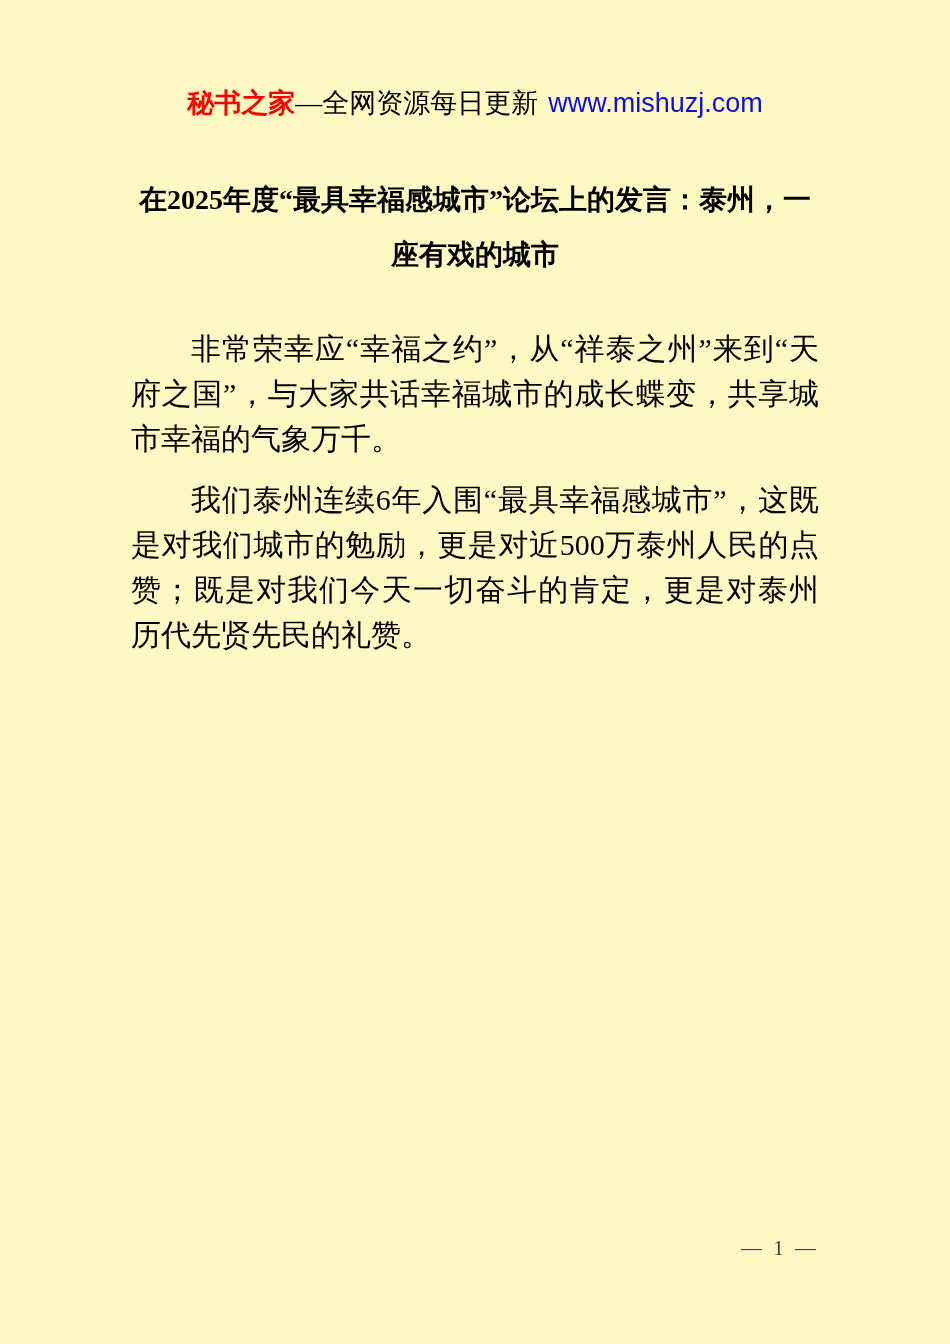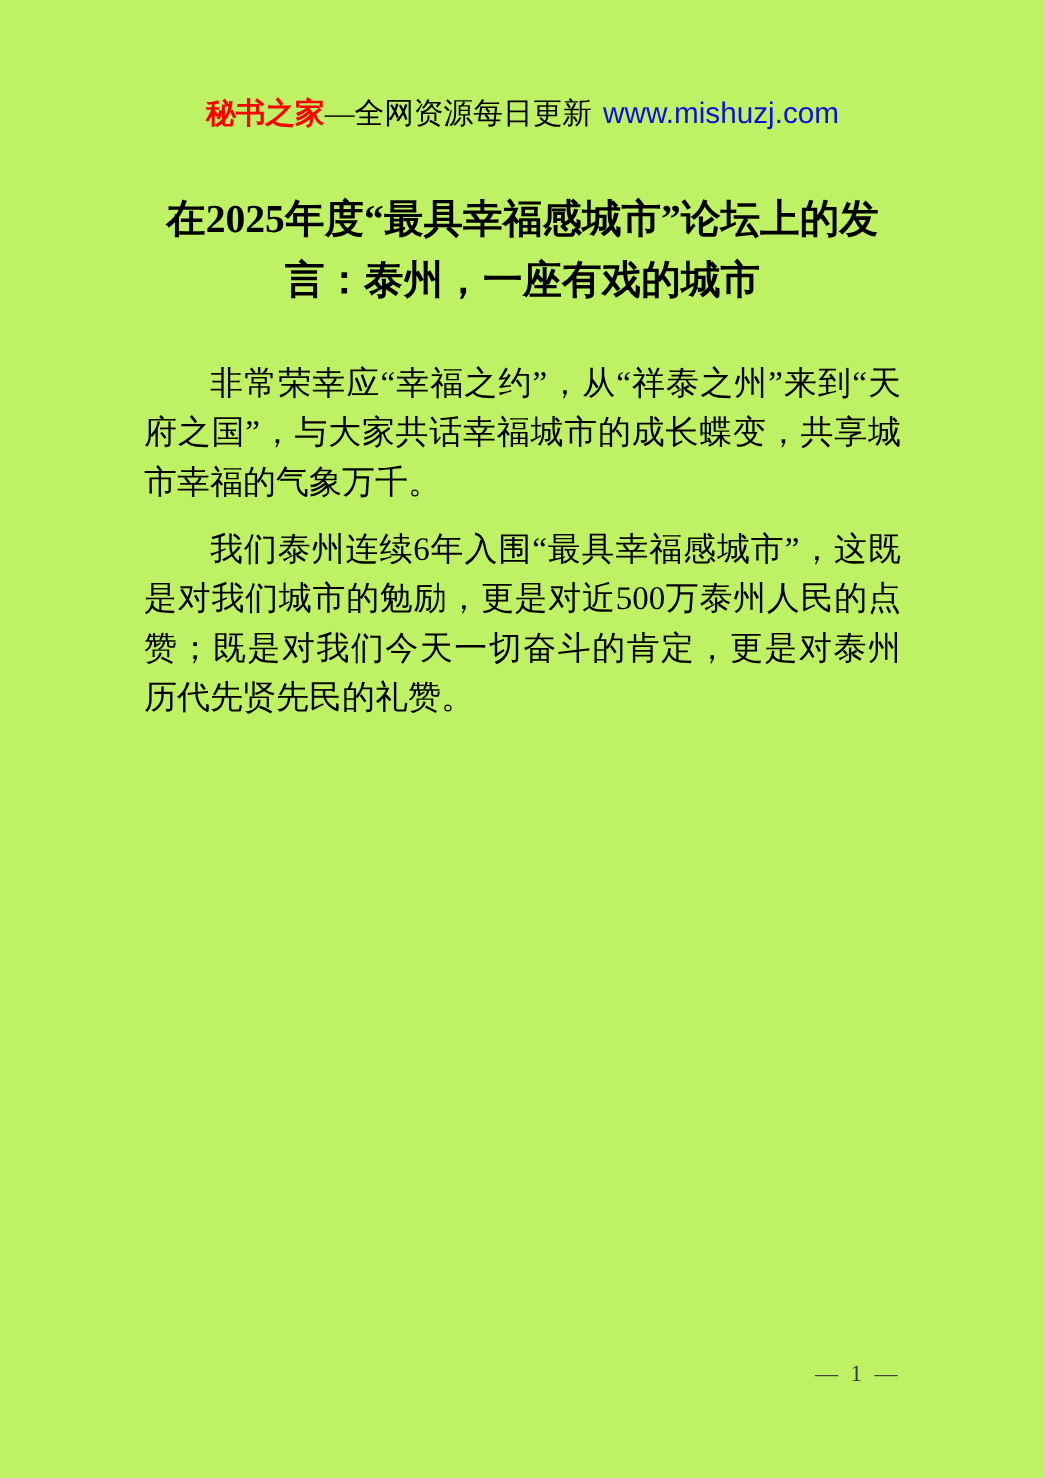--- a/index.html
+++ b/index.html
@@ -5,21 +5,21 @@
   html, body {
     margin: 0;
     padding: 0;
     background: #ffffff;
   }
   .page {
     position: relative;
     width: 950px;
     height: 1344px;
     margin: 0 auto;
-    background: #bef264;
+    background: #fef9c3;
     overflow: hidden;
     color: #000000;
     font-family: "Liberation Serif", serif;
   }
   .header-banner {
     padding-top: 86px;
     text-align: center;
     font-size: 27px;
     line-height: 34px;
     white-space: nowrap;
@@ -38,21 +38,21 @@
     color: #0e0edd;
     font-family: "Liberation Sans", sans-serif;
     margin-left: 10px;
     text-decoration: none;
   }
   .doc-title {
     margin: 52px auto 17px;
     max-width: 680px;
     text-align: center;
     font-weight: bold;
-    font-size: 36px;
+    font-size: 28px;
     line-height: 55px;
     color: #000000;
   }
   .doc-body {
     margin: 44px 115px 0;
   }
   .doc-body p {
     margin: 16px;
     font-size: 30px;
     line-height: 45px;

